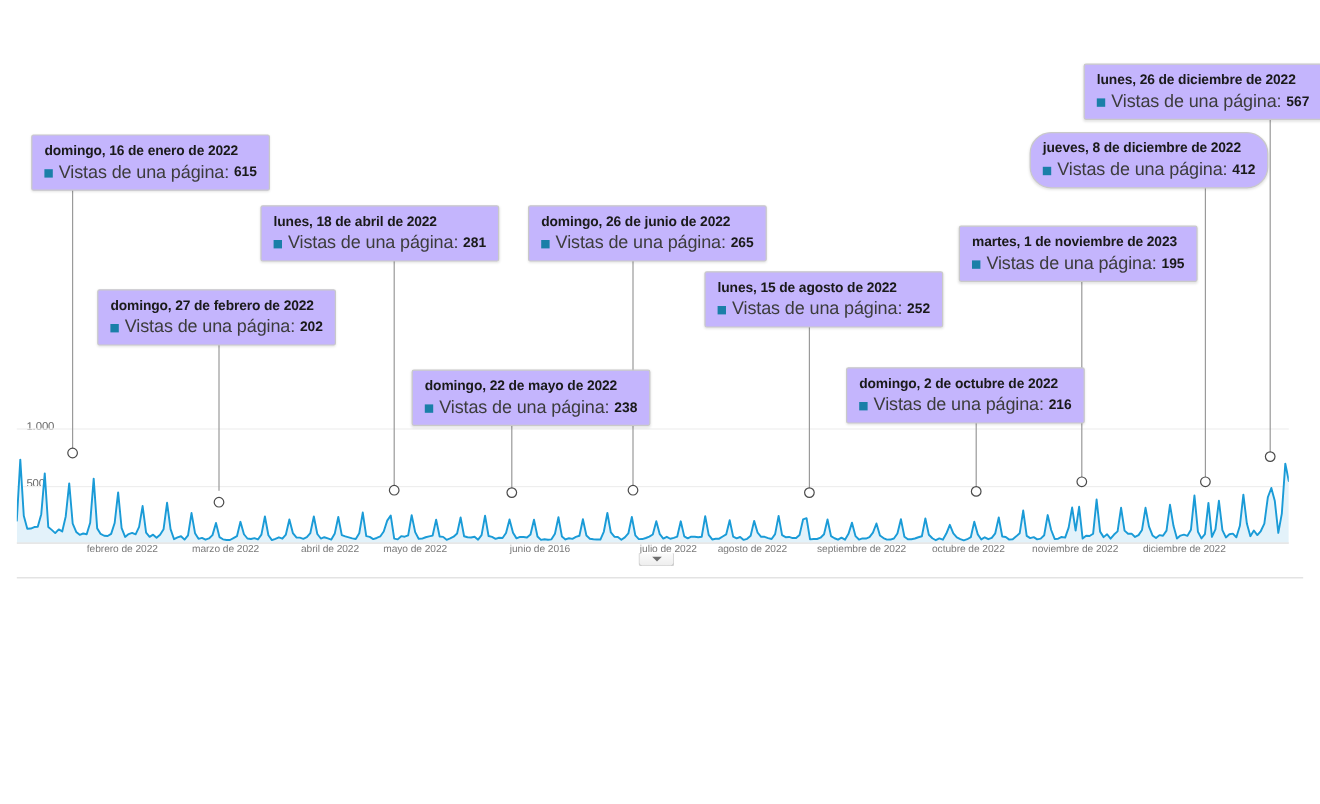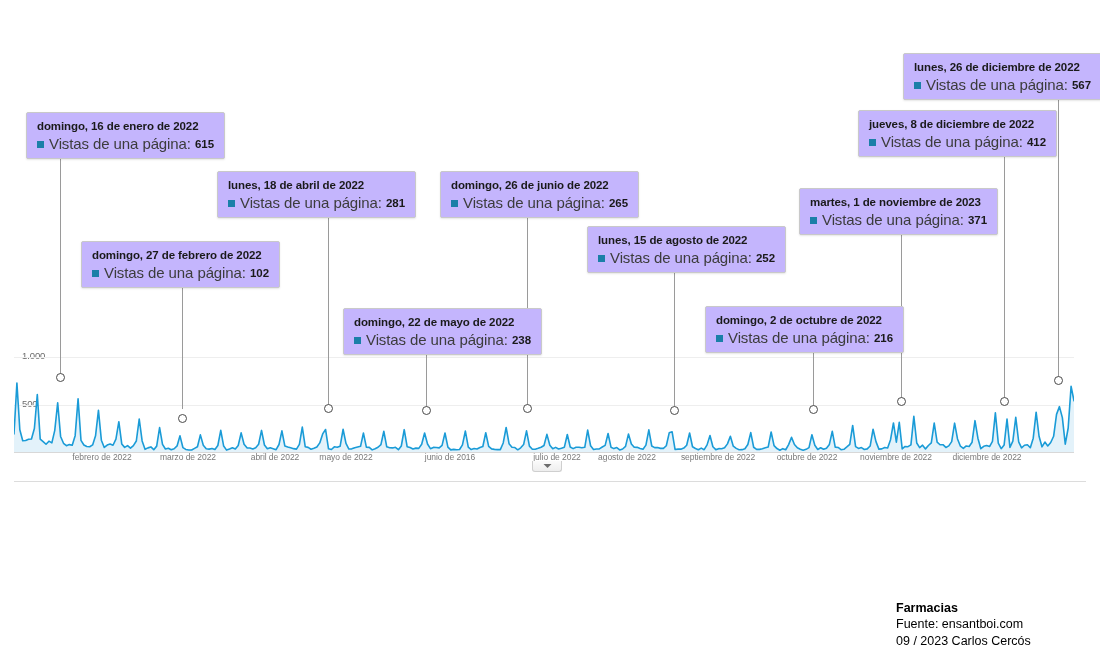--- a/index.html
+++ b/index.html
@@ -233,21 +233,21 @@
         <span class="co-label">Vistas de una página:</span>
         <span class="co-value">615</span>
       </div>
     </div>
 
     <div class="callout" style="left:81px; top:241px;">
       <div class="co-title">domingo, 27 de febrero de 2022</div>
       <div class="co-row">
         <span class="co-swatch"></span>
         <span class="co-label">Vistas de una página:</span>
-        <span class="co-value">102</span>
+        <span class="co-value">202</span>
       </div>
     </div>
 
     <div class="callout" style="left:217px; top:171px;">
       <div class="co-title">lunes, 18 de abril de 2022</div>
       <div class="co-row">
         <span class="co-swatch"></span>
         <span class="co-label">Vistas de una página:</span>
         <span class="co-value">281</span>
       </div>
@@ -287,25 +287,25 @@
         <span class="co-label">Vistas de una página:</span>
         <span class="co-value">216</span>
       </div>
     </div>
 
     <div class="callout" style="left:799px; top:188px;">
       <div class="co-title">martes, 1 de noviembre de 2023</div>
       <div class="co-row">
         <span class="co-swatch"></span>
         <span class="co-label">Vistas de una página:</span>
-        <span class="co-value">371</span>
-      </div>
-    </div>
-
-    <div class="callout" style="left:858px; top:110px;">
+        <span class="co-value">195</span>
+      </div>
+    </div>
+
+    <div class="callout" style="left:858px; top:110px;border-radius:18px;">
       <div class="co-title">jueves, 8 de diciembre de 2022</div>
       <div class="co-row">
         <span class="co-swatch"></span>
         <span class="co-label">Vistas de una página:</span>
         <span class="co-value">412</span>
       </div>
     </div>
 
     <div class="callout" style="left:903px; top:53px;">
       <div class="co-title">lunes, 26 de diciembre de 2022</div>
@@ -341,19 +341,14 @@
 
     <div id="collapse-handle">
       <svg width="9" height="6" viewBox="0 0 9 6">
         <path d="M0.5 1 L4.5 5 L8.5 1 Z" fill="#6d6d6d"></path>
       </svg>
     </div>
 
     <div class="hrule" style="top:481px;"></div>
   </div>
 
-  <div id="footer">
-    <div class="f-title">Farmacias</div>
-    <div class="f-line">Fuente: ensantboi.com</div>
-    <div class="f-line">09 / 2023  Carlos Cercós</div>
-  </div>
 
 </div>
 
 </body></html>

